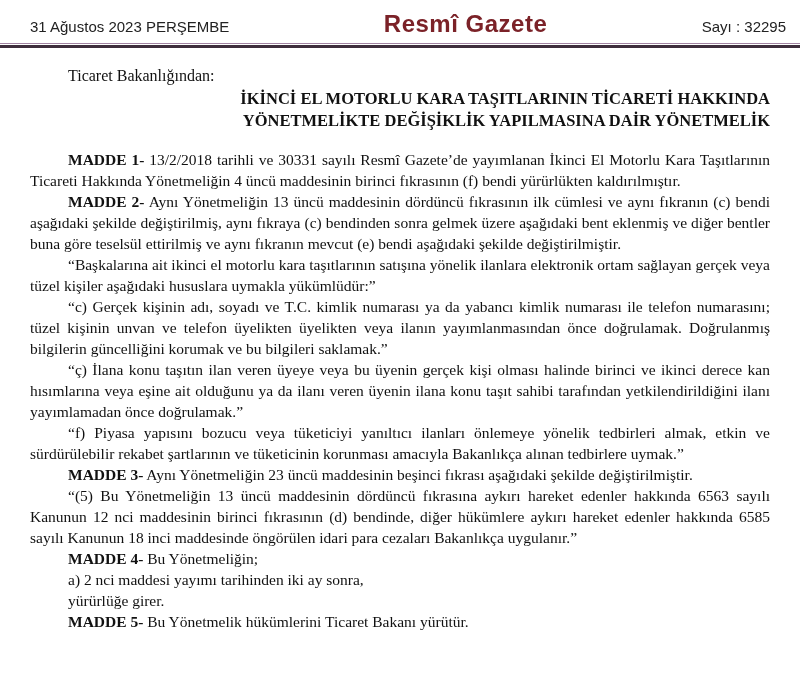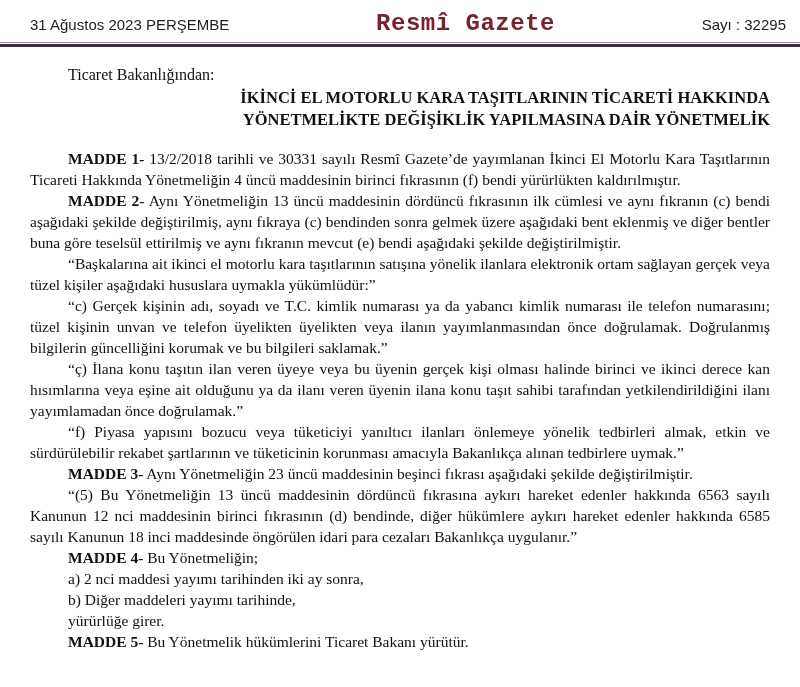--- a/index.html
+++ b/index.html
@@ -11,21 +11,21 @@
   .header{
     display:flex;justify-content:space-between;align-items:baseline;
     padding:10px 14px 0 30px;
   }
   .header .date,.header .issue{
     font-family:"Liberation Sans",sans-serif;
     font-size:15px;color:#222;white-space:nowrap;
   }
   .gazette-title{
     font-size:24px;font-weight:bold;color:#7b2228;
-    font-family:Liberation Mono, monospace;white-space:nowrap;
+    font-family:Liberation Sans, sans-serif;white-space:nowrap;
     margin:0 10px;letter-spacing:.5px;
   }
   .rule-wrap{margin-top:5px;}
   .rule-thin{height:1px;background:#a284a2;}
   .rule-gap{height:1px;background:#ffffff;}
   .rule-thick{height:3px;background:#3e2d3c;}
   .section-heading{
     margin:13px 0 0 0;text-align:center;
     font-family:"Liberation Sans",sans-serif;
     font-size:15px;font-weight:bold;color:#2323b4;letter-spacing:.5px;
@@ -74,19 +74,18 @@
         <p class="para"><b>MADDE 1-</b> 13/2/2018 tarihli ve 30331 sayılı Resmî Gazete’de yayımlanan İkinci El Motorlu Kara Taşıtlarının Ticareti Hakkında Yönetmeliğin 4 üncü maddesinin birinci fıkrasının (f) bendi yürürlükten kaldırılmıştır.</p>
         <p class="para"><b>MADDE 2-</b> Aynı Yönetmeliğin 13 üncü maddesinin dördüncü fıkrasının ilk cümlesi ve aynı fıkranın (c) bendi aşağıdaki şekilde değiştirilmiş, aynı fıkraya (c) bendinden sonra gelmek üzere aşağıdaki bent eklenmiş ve diğer bentler buna göre teselsül ettirilmiş ve aynı fıkranın mevcut (e) bendi aşağıdaki şekilde değiştirilmiştir.</p>
         <p class="para">“Başkalarına ait ikinci el motorlu kara taşıtlarının satışına yönelik ilanlara elektronik ortam sağlayan gerçek veya tüzel kişiler aşağıdaki hususlara uymakla yükümlüdür:”</p>
         <p class="para">“c) Gerçek kişinin adı, soyadı ve T.C. kimlik numarası ya da yabancı kimlik numarası ile telefon numarasını; tüzel kişinin unvan ve telefon üyelikten üyelikten veya ilanın yayımlanmasından önce doğrulamak. Doğrulanmış bilgilerin güncelliğini korumak ve bu bilgileri saklamak.”</p>
         <p class="para">“ç) İlana konu taşıtın ilan veren üyeye veya bu üyenin gerçek kişi olması halinde birinci ve ikinci derece kan hısımlarına veya eşine ait olduğunu ya da ilanı veren üyenin ilana konu taşıt sahibi tarafından yetkilendirildiğini ilanı yayımlamadan önce doğrulamak.”</p>
         <p class="para">“f) Piyasa yapısını bozucu veya tüketiciyi yanıltıcı ilanları önlemeye yönelik tedbirleri almak, etkin ve sürdürülebilir rekabet şartlarının ve tüketicinin korunması amacıyla Bakanlıkça alınan tedbirlere uymak.”</p>
         <p class="para"><b>MADDE 3-</b> Aynı Yönetmeliğin 23 üncü maddesinin beşinci fıkrası aşağıdaki şekilde değiştirilmiştir.</p>
         <p class="para">“(5) Bu Yönetmeliğin 13 üncü maddesinin dördüncü fıkrasına aykırı hareket edenler hakkında 6563 sayılı Kanunun 12 nci maddesinin birinci fıkrasının (d) bendinde, diğer hükümlere aykırı hareket edenler hakkında 6585 sayılı Kanunun 18 inci maddesinde öngörülen idari para cezaları Bakanlıkça uygulanır.”</p>
         <p class="para"><b>MADDE 4-</b> Bu Yönetmeliğin;</p>
         <p class="para">a) 2 nci maddesi yayımı tarihinden iki ay sonra,</p>
-        <p class="para">b) Diğer maddeleri yayımı tarihinde,</p>
         <p class="para">yürürlüğe girer.</p>
         <p class="para"><b>MADDE 5-</b> Bu Yönetmelik hükümlerini Ticaret Bakanı yürütür.</p>
       </div>
   </div>
 
 </div>
 
 </body></html>

